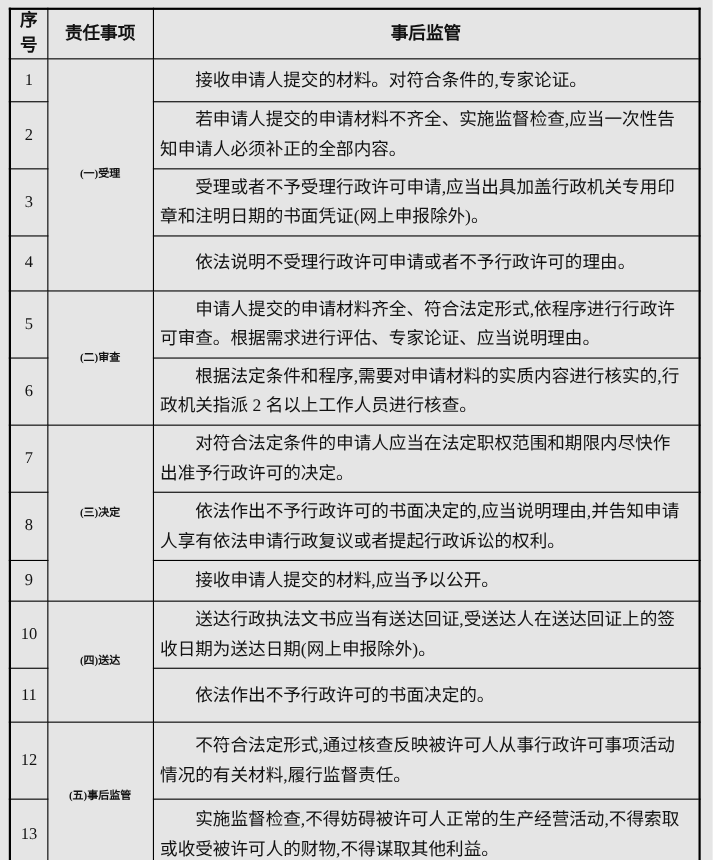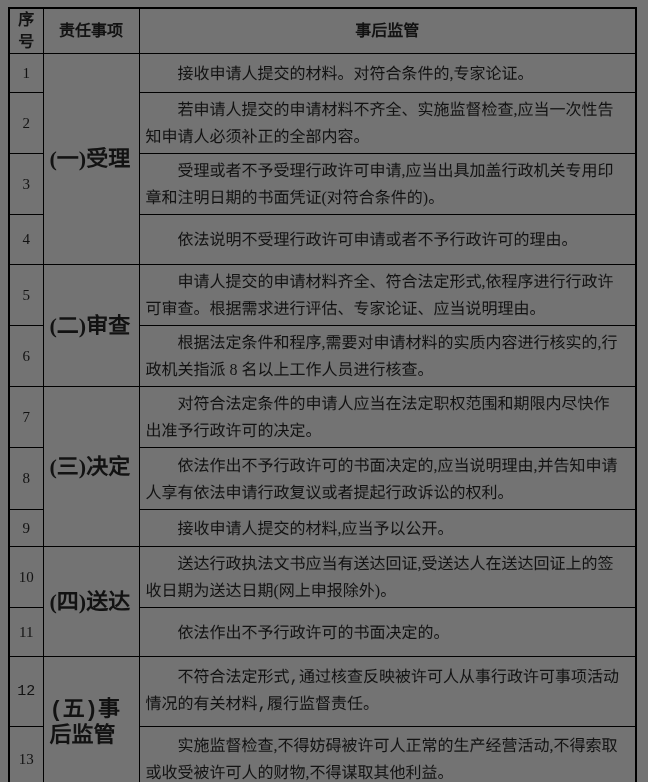--- a/index.html
+++ b/index.html
@@ -4,21 +4,21 @@
 <style>
   html, body {
     margin: 0;
     padding: 0;
     background: #ffffff;
     width: 648px;
   }
   .page {
     width: 648px;
     height: 782px;
-    background: #737373;
+    background: #e5e5e5;
     box-sizing: border-box;
     overflow: hidden;
   }
   table.resp-table {
     table-layout: fixed;
     border-collapse: collapse;
     width: 628px;
     margin: 7px 0 0 8px;
     font-family: "Liberation Serif", "DejaVu Serif", serif;
     color: #121212;
@@ -41,22 +41,23 @@
     padding: 0;
   }
   th.h-seq { padding: 0 8px; }  
 
   td.seq {
     text-align: center;
     font-size: 15px;
     padding: 0;
   }
   td.stage {
+    text-align: center;
     font-weight: bold;
-    font-size: 22px;
+    font-size: 10px;
     line-height: 26px;
     padding: 0 6px;
   }
   td.duty {
     font-size: 16px;
     line-height: 27px;
     padding: 3px 10px 3px 6px;
   }
   td.duty .txt {
     text-indent: 2em;
@@ -67,21 +68,21 @@
   tbody tr:nth-child(2)  { height: 52px; }
   tbody tr:nth-child(3)  { height: 52px; }
   tbody tr:nth-child(4)  { height: 50px; }
   tbody tr:nth-child(5)  { height: 56px; }
   tbody tr:nth-child(6)  { height: 59px; }
   tbody tr:nth-child(7)  { height: 57px; }
   tbody tr:nth-child(8)  { height: 62px; }
   tbody tr:nth-child(9)  { height: 37px; }
   tbody tr:nth-child(10) { height: 59px; }
   tbody tr:nth-child(11) { height: 49px; margin-left: 19px; }
-  tbody tr:nth-child(12) { height: 70px; font-family: Liberation Mono, monospace; }
+  tbody tr:nth-child(12) { height: 70px; }
   tbody tr:nth-child(13) { height: 66px; }
 </style>
 </head>
 <body>
 
 <div class="page">
   <table class="resp-table">
     <colgroup>
       <col class="c-seq">
       <col class="c-stage">
@@ -104,40 +105,40 @@
       </tr>
       <tr>
         <td class="seq">2</td>
         <td class="duty">
             <div class="txt">若申请人提交的申请材料不齐全、实施监督检查,应当一次性告知申请人必须补正的全部内容。</div>
           </td>
       </tr>
       <tr>
         <td class="seq">3</td>
         <td class="duty">
-            <div class="txt">受理或者不予受理行政许可申请,应当出具加盖行政机关专用印章和注明日期的书面凭证(对符合条件的)。</div>
+            <div class="txt">受理或者不予受理行政许可申请,应当出具加盖行政机关专用印章和注明日期的书面凭证(网上申报除外)。</div>
           </td>
       </tr>
       <tr>
         <td class="seq">4</td>
         <td class="duty">
             <div class="txt">依法说明不受理行政许可申请或者不予行政许可的理由。</div>
           </td>
       </tr>
       <tr>
         <td class="seq">5</td>
         <td class="stage" rowspan="2">(二)审查</td>
         <td class="duty">
             <div class="txt">申请人提交的申请材料齐全、符合法定形式,依程序进行行政许可审查。根据需求进行评估、专家论证、应当说明理由。</div>
           </td>
       </tr>
       <tr>
         <td class="seq">6</td>
         <td class="duty">
-            <div class="txt">根据法定条件和程序,需要对申请材料的实质内容进行核实的,行政机关指派 8 名以上工作人员进行核查。</div>
+            <div class="txt">根据法定条件和程序,需要对申请材料的实质内容进行核实的,行政机关指派 2 名以上工作人员进行核查。</div>
           </td>
       </tr>
       <tr>
         <td class="seq">7</td>
         <td class="stage" rowspan="3">(三)决定</td>
         <td class="duty">
             <div class="txt">对符合法定条件的申请人应当在法定职权范围和期限内尽快作出准予行政许可的决定。</div>
           </td>
       </tr>
       <tr>

